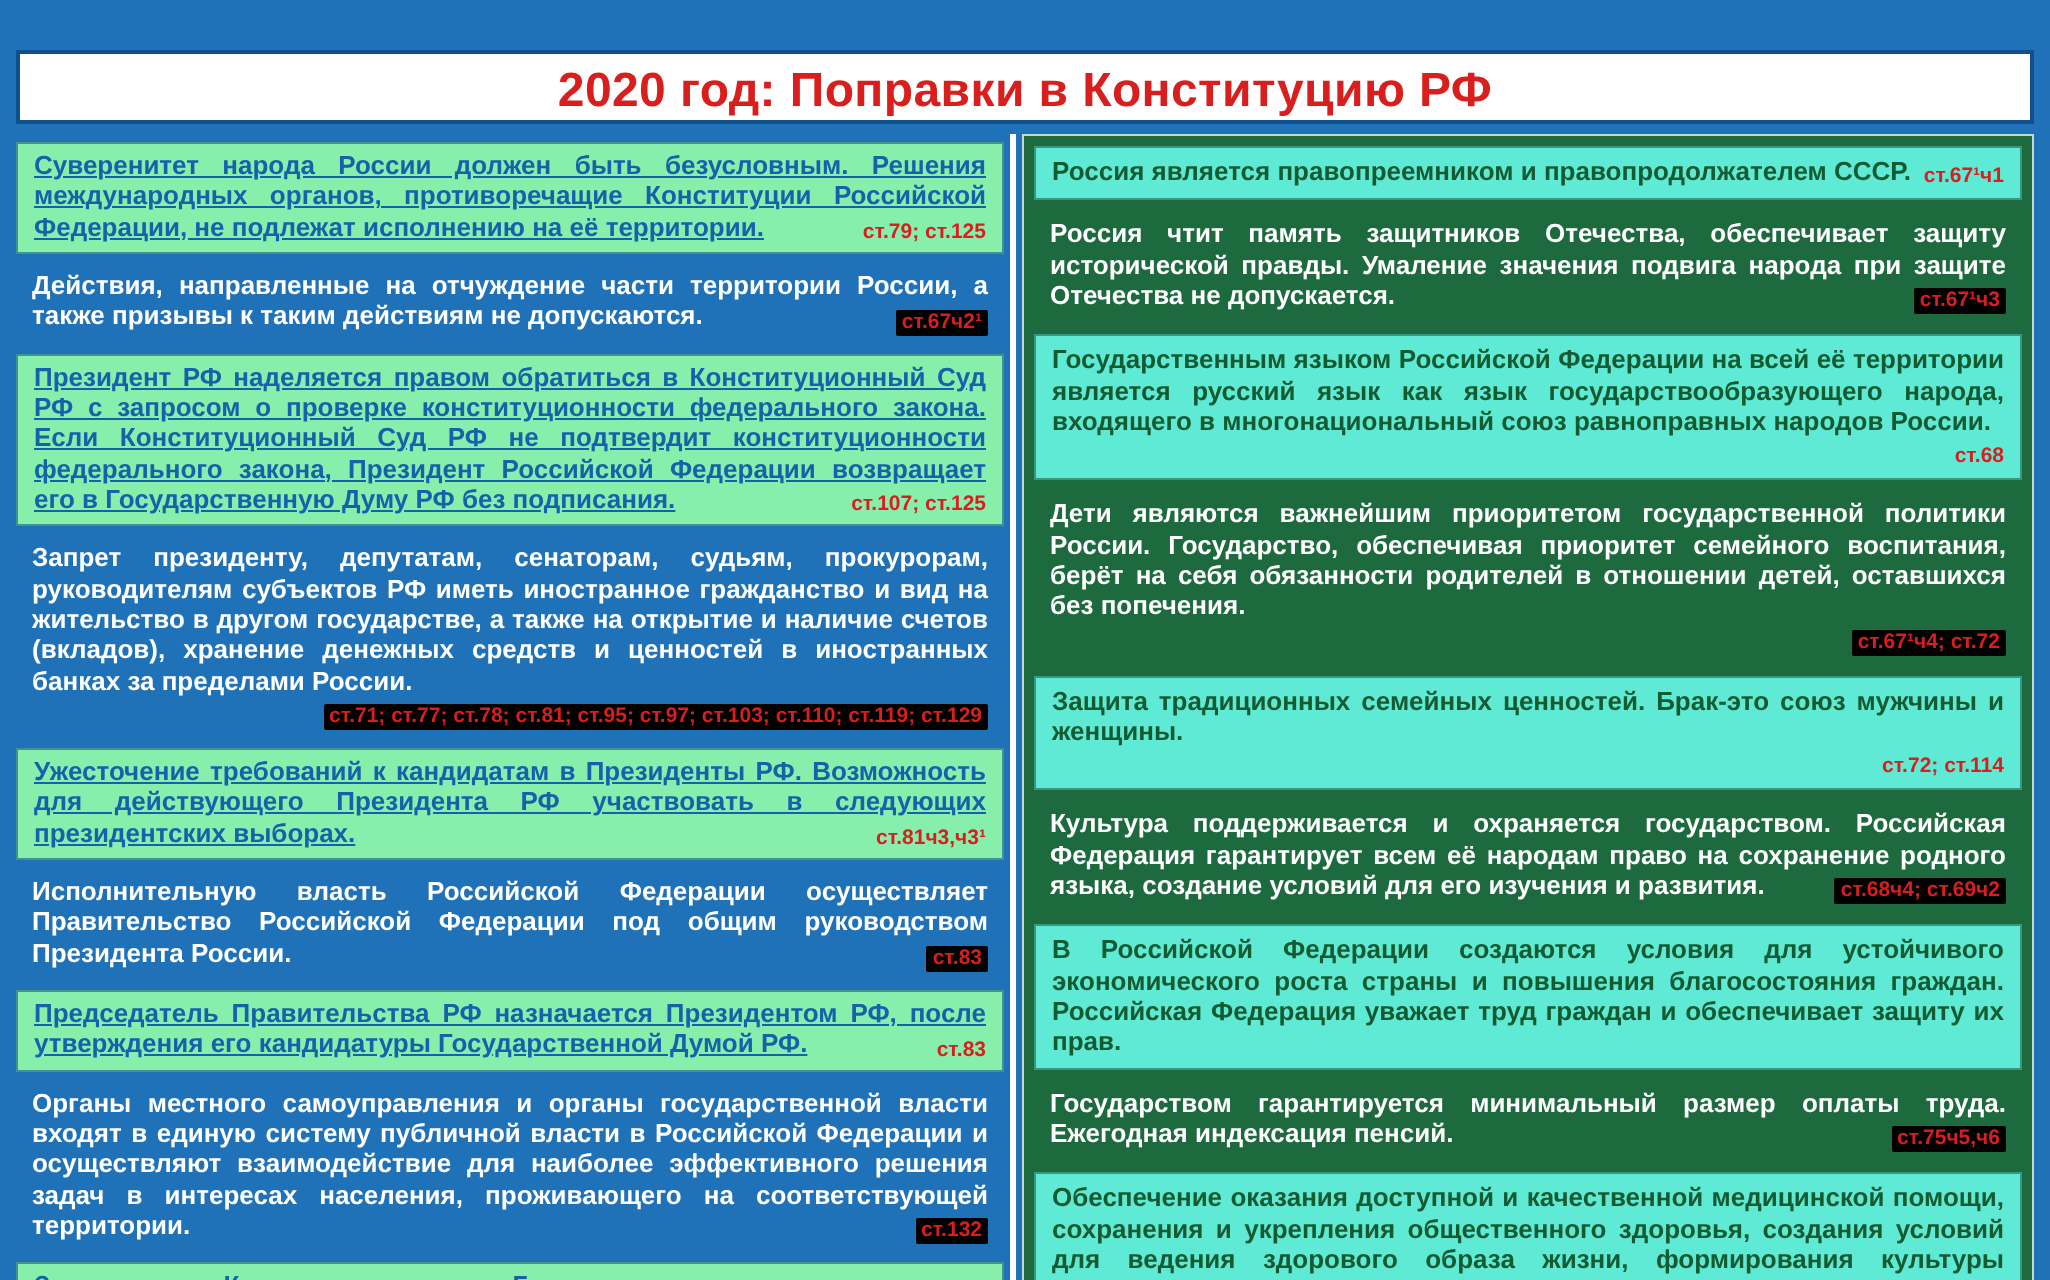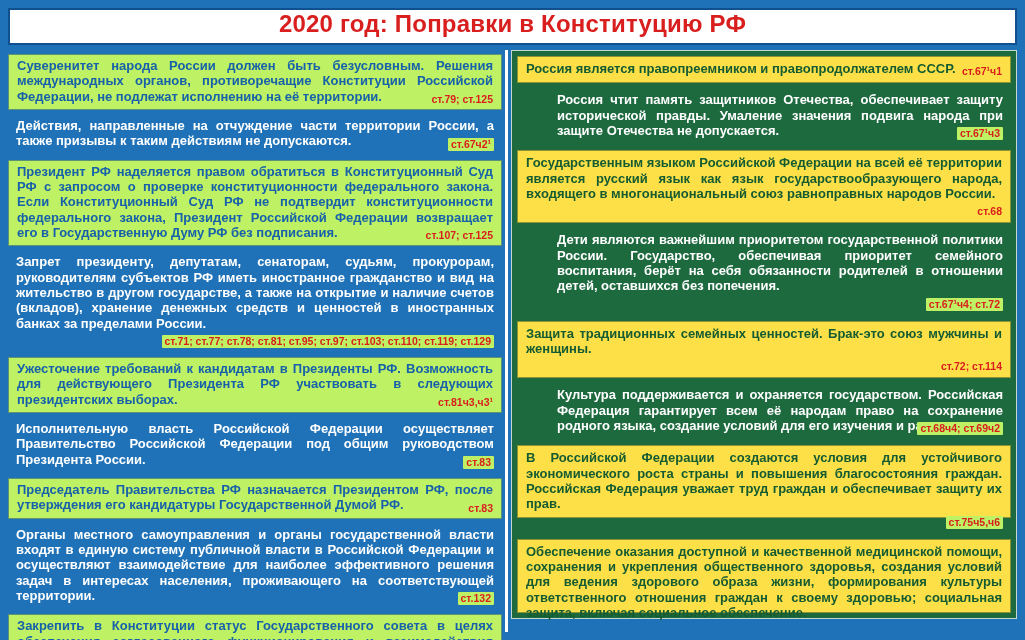--- a/index.html
+++ b/index.html
@@ -10,25 +10,25 @@
     --right-text-green:#155b32;
   }
   *{box-sizing:border-box;margin:0;padding:0;}
   html,body{width:1025px;height:640px;overflow:hidden;}
   body{
     background:var(--page-blue);
     font-family:"Liberation Sans","DejaVu Sans",sans-serif;
     font-weight:bold;
   }
   .title-bar{
-    margin:8px 8px 5px 8px;
+    margin:25px 8px 5px 8px;
     background:#ffffff;
     border:2px solid #11508f;
     height:37px;
-    display:flex;align-items:flex-start;justify-content:center;
+    display:flex;align-items:flex-end;justify-content:center;
   }
   .title-bar h1{
     color:var(--accent-red);
     font-size:24px;
     letter-spacing:.2px;
     white-space:nowrap;
   }
   .main{
     margin:0 8px;
     height:582px;
@@ -55,47 +55,48 @@
     gap:5px;
   }
   .box{padding:3px 8px 4px 8px;}
   .col.right .box{padding:4px 8px 5px 8px;}
   .box .txt{
     font-size:13px;
     line-height:1.18;
     text-align:justify;
   }
   .col.left .box.white{
-    background:#bef264;
+    background:#86efac;
     border:1px solid rgba(13,70,125,.55);
     color:var(--left-text-blue);
+    text-decoration:underline;
   }
   .col.left .box.tint{color:#ffffff;}
   .col.right .box.white{
-    background:#fde047;
+    background:#5eead4;
     border:1px solid rgba(8,52,28,.45);
     color:var(--right-text-green);
   }
-  .col.right .box.tint{color:#ffffff;margin-left:32px;}
+  .col.right .box.tint{color:#ffffff;}
   .ref{
     text-align:right;
     line-height:13px;
     margin-top:-13px;
     padding-left:44px;
   }
   .ref.own{margin-top:2px;}
   .chip{
     display:inline-block;
     color:var(--accent-red);
     font-size:10.5px;
     line-height:12px;
     white-space:nowrap;
   }
   .box.tint .chip{
-    background:#bef264;
+    background:#000000;
     padding:0 3px 1px 3px;
     border-radius:1px;
   }
 </style>
 </head>
 <body>
 
 <header class="title-bar">
   <h1>2020 год: Поправки в Конституцию РФ</h1>
 </header>
@@ -161,20 +162,21 @@
         <div class="ref own"><span class="chip">ст.72; ст.114</span></div>
       </div>
       <div class="box tint">
         <p class="txt">Культура поддерживается и охраняется государством. Российская Федерация гарантирует всем её народам право на сохранение родного языка, создание условий для его изучения и развития.</p>
         <div class="ref"><span class="chip">ст.68ч4; ст.69ч2</span></div>
       </div>
       <div class="box white">
         <p class="txt">В Российской Федерации создаются условия для устойчивого экономического роста страны и повышения благосостояния граждан. Российская Федерация уважает труд граждан и обеспечивает защиту их прав.</p>
       </div>
       <div class="box tint">
+        <p class="txt">Государством гарантируется минимальный размер оплаты труда. Ежегодная индексация пенсий.</p>
         <div class="ref"><span class="chip">ст.75ч5,ч6</span></div>
       </div>
       <div class="box white">
         <p class="txt">Обеспечение оказания доступной и качественной медицинской помощи, сохранения и укрепления общественного здоровья, создания условий для ведения здорового образа жизни, формирования культуры ответственного отношения граждан к своему здоровью; социальная защита, включая социальное обеспечение.</p>
         <div class="ref"></div>
       </div>
     </div>
 </div>
 
 </body></html>

